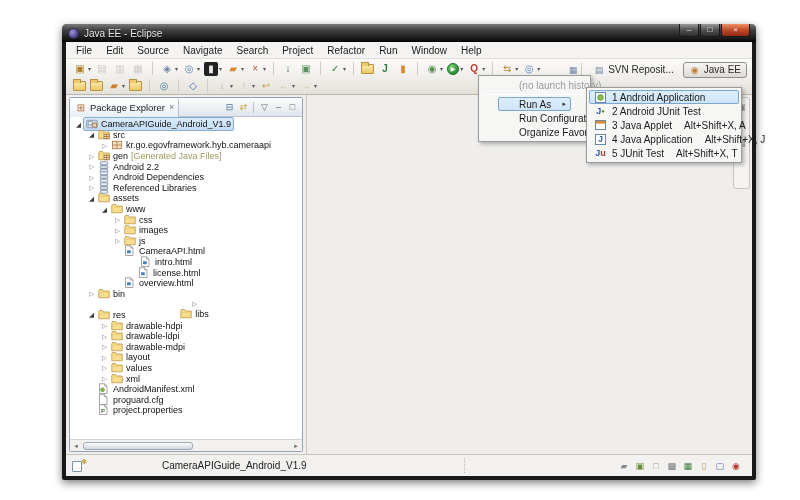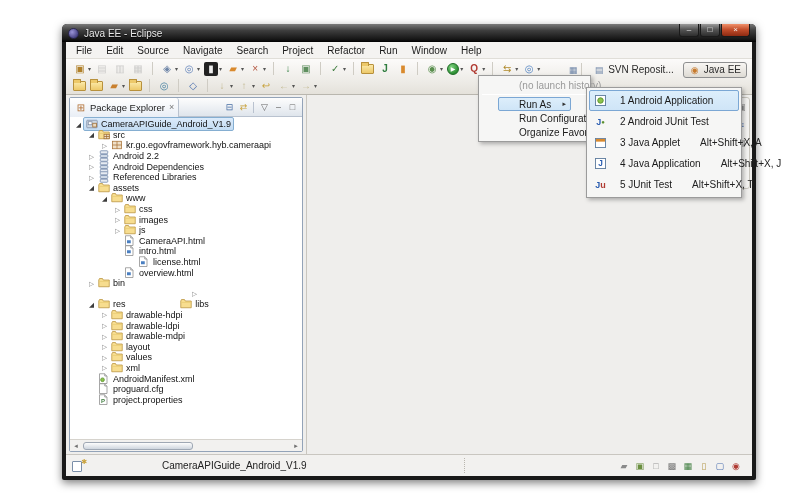--- a/index.html
+++ b/index.html
@@ -119,23 +119,23 @@
            box-shadow:2px 2px 4px rgba(0,0,0,.28); z-index:50; padding:2px 0; }
   .runmenu { left:478px; top:75px; width:113px; }
   .submenu { left:586px; top:87px; width:156px; z-index:60; }
   .mi { height:14px; display:flex; align-items:center; font-size:10px; color:#1a1a1a;
         padding:0 4px 0 20px; margin:0 19px; border:1px solid transparent; border-radius:2px;
         white-space:nowrap; }
   .mi.disabled { color:#9a9a9a; }
   .mi.hl { background:linear-gradient(#ddeefb,#cfe5f7); border-color:#7ba7d4; }
   .mi .sub-arrow { margin-left:auto; font-size:7px; color:#333; }
   .msep { height:1px; background:#dddcda; margin:2px 3px; border-bottom:1px solid #fff; }
-  .smi { height:21px; display:flex; align-items:center; font-size:10px; color:#1a1a1a;
+  .smi { height:14px; display:flex; align-items:center; font-size:10px; color:#1a1a1a;
          padding:0 6px 0 4px; margin:0 2px; border:1px solid transparent; border-radius:2px;
-         white-space:nowrap;gap:8px; }
+         white-space:nowrap; }
   .smi.hl { background:linear-gradient(#ddeefb,#cfe5f7); border-color:#7ba7d4; }
   .smi .micn { width:13px; height:12px; flex:none; display:flex; align-items:center;
                justify-content:center; margin-right:5px; font-size:9px; }
   .smi .sc { margin-left:auto; color:#222; padding-left:12px; }
 </style>
 </head>
 <body>
 
 <div class="canvas">
   <div class="window">
@@ -381,20 +381,35 @@
                     </svg>
                   </span>
                   <span class="lbl">kr.go.egovframework.hyb.cameraapi</span>
                 </span>
               </div>
               <div class="row" style="padding-left: 17px;">
                 <span class="arrow">▷</span>
                 <span class="cell">
                   <span class="ticn">
                     <svg width="12" height="12" viewBox="0 0 16 16">
+                      <path d="M1 4 l1-2 h4 l1 2 h8 v9 h-14 z" fill="#f7dd8f" stroke="#b8913c"></path>
+                      <path d="M1 6 h14" stroke="#e9cc74"></path>
+                      <rect x="8" y="7" width="7" height="6" fill="#efe0c8" stroke="#9c6a2f"></rect>
+                      <path d="M11.5 7 v6 M8 10 h7" stroke="#9c6a2f"></path>
+                    </svg>
+                  </span>
+                  <span class="lbl">gen</span>
+                  <span class="suffix">[Generated Java Files]</span>
+                </span>
+              </div>
+              <div class="row" style="padding-left: 17px;">
+                <span class="arrow">▷</span>
+                <span class="cell">
+                  <span class="ticn">
+                    <svg width="12" height="12" viewBox="0 0 16 16">
                       <rect x="3" y="1" width="10" height="4" rx="1" fill="#e6ebf2" stroke="#6f86a8"></rect>
                       <rect x="3" y="6" width="10" height="4" rx="1" fill="#cfd9e6" stroke="#6f86a8"></rect>
                       <rect x="3" y="11" width="10" height="4" rx="1" fill="#e6ebf2" stroke="#6f86a8"></rect>
                     </svg>
                   </span>
                   <span class="lbl">Android 2.2</span>
                 </span>
               </div>
               <div class="row" style="padding-left: 17px;">
                 <span class="arrow">▷</span>
@@ -488,21 +503,21 @@
                   <span class="ticn">
                     <svg width="12" height="12" viewBox="0 0 16 16">
                       <path d="M2 1 h7 l3 3 v10 h-10 z" fill="#ffffff" stroke="#8a8a8a"></path>
                       <path d="M9 1 v3 h3" fill="#e8e8e8" stroke="#8a8a8a"></path>
                       <rect x="4" y="7" width="5" height="4" fill="#4a7fc1"></rect>
                     </svg>
                   </span>
                   <span class="lbl">CameraAPI.html</span>
                 </span>
               </div>
-              <div class="row" style="padding-left: 43px;">
+              <div class="row" style="padding-left: 43px; margin-left: 16px;">
                 <span class="arrow"></span>
                 <span class="cell">
                   <span class="ticn">
                     <svg width="12" height="12" viewBox="0 0 16 16">
                       <path d="M2 1 h7 l3 3 v10 h-10 z" fill="#ffffff" stroke="#8a8a8a"></path>
                       <path d="M9 1 v3 h3" fill="#e8e8e8" stroke="#8a8a8a"></path>
                       <rect x="4" y="7" width="5" height="4" fill="#4a7fc1"></rect>
                     </svg>
                   </span>
                   <span class="lbl">intro.html</span>

